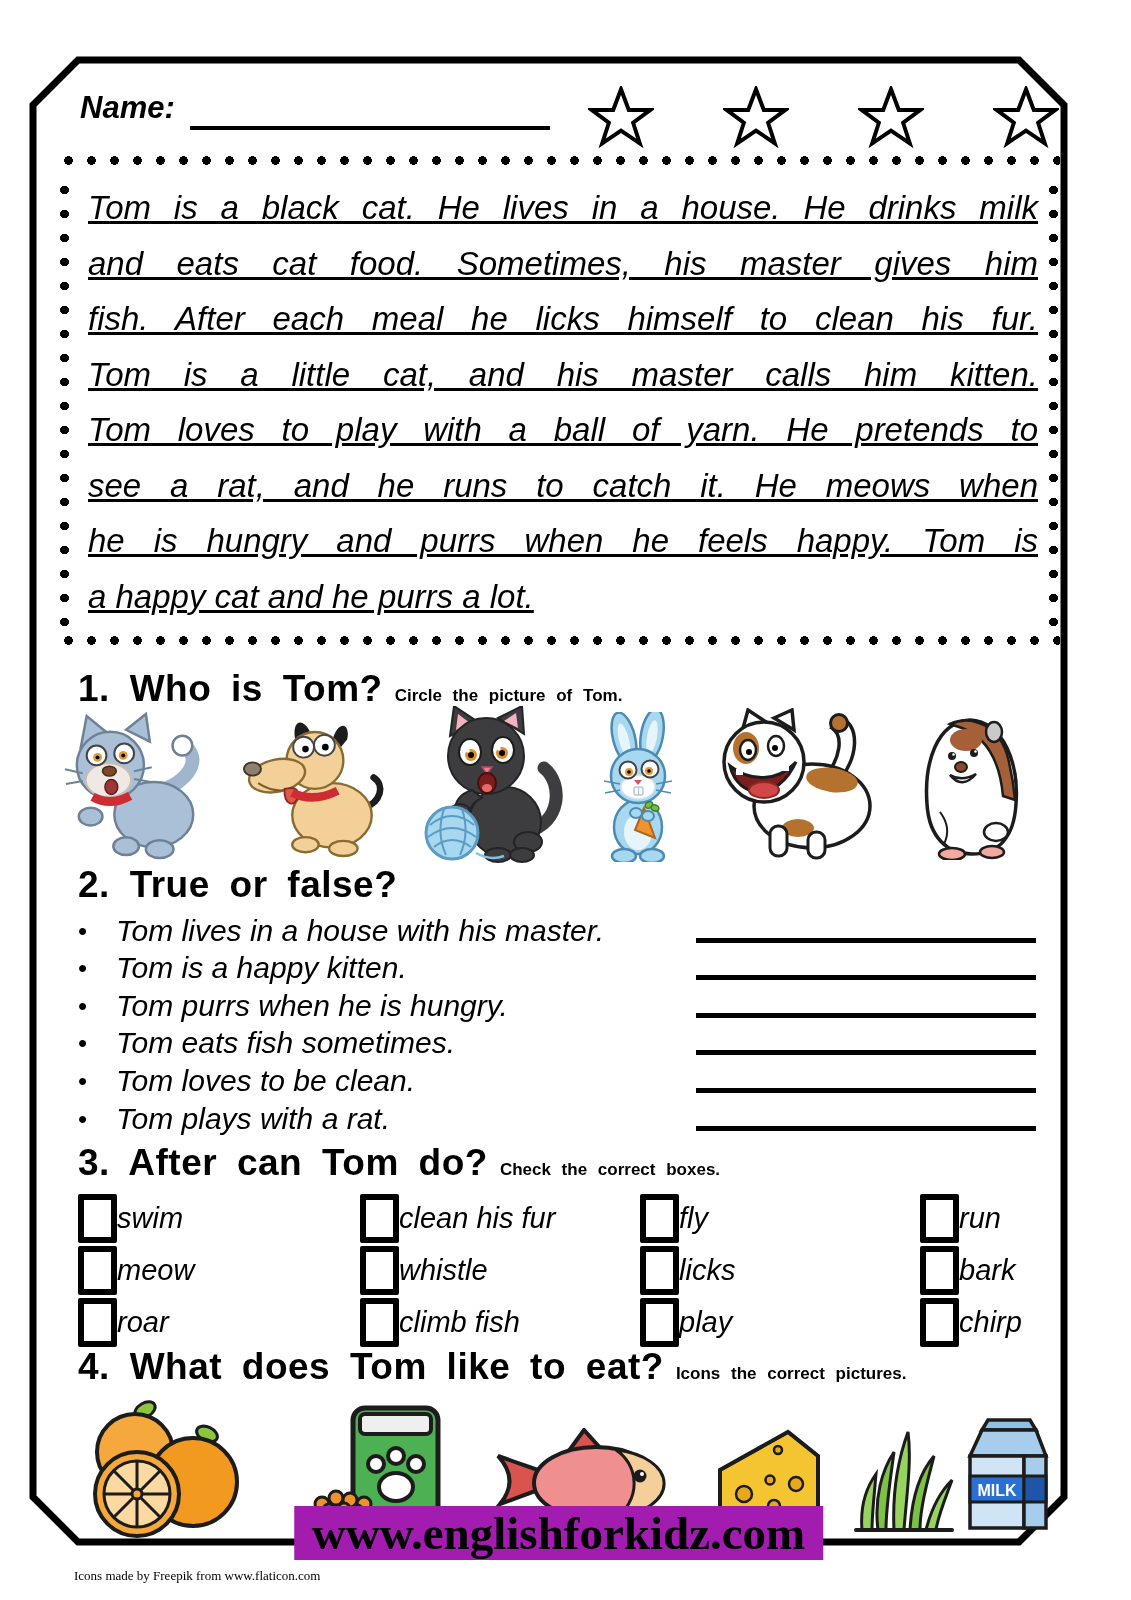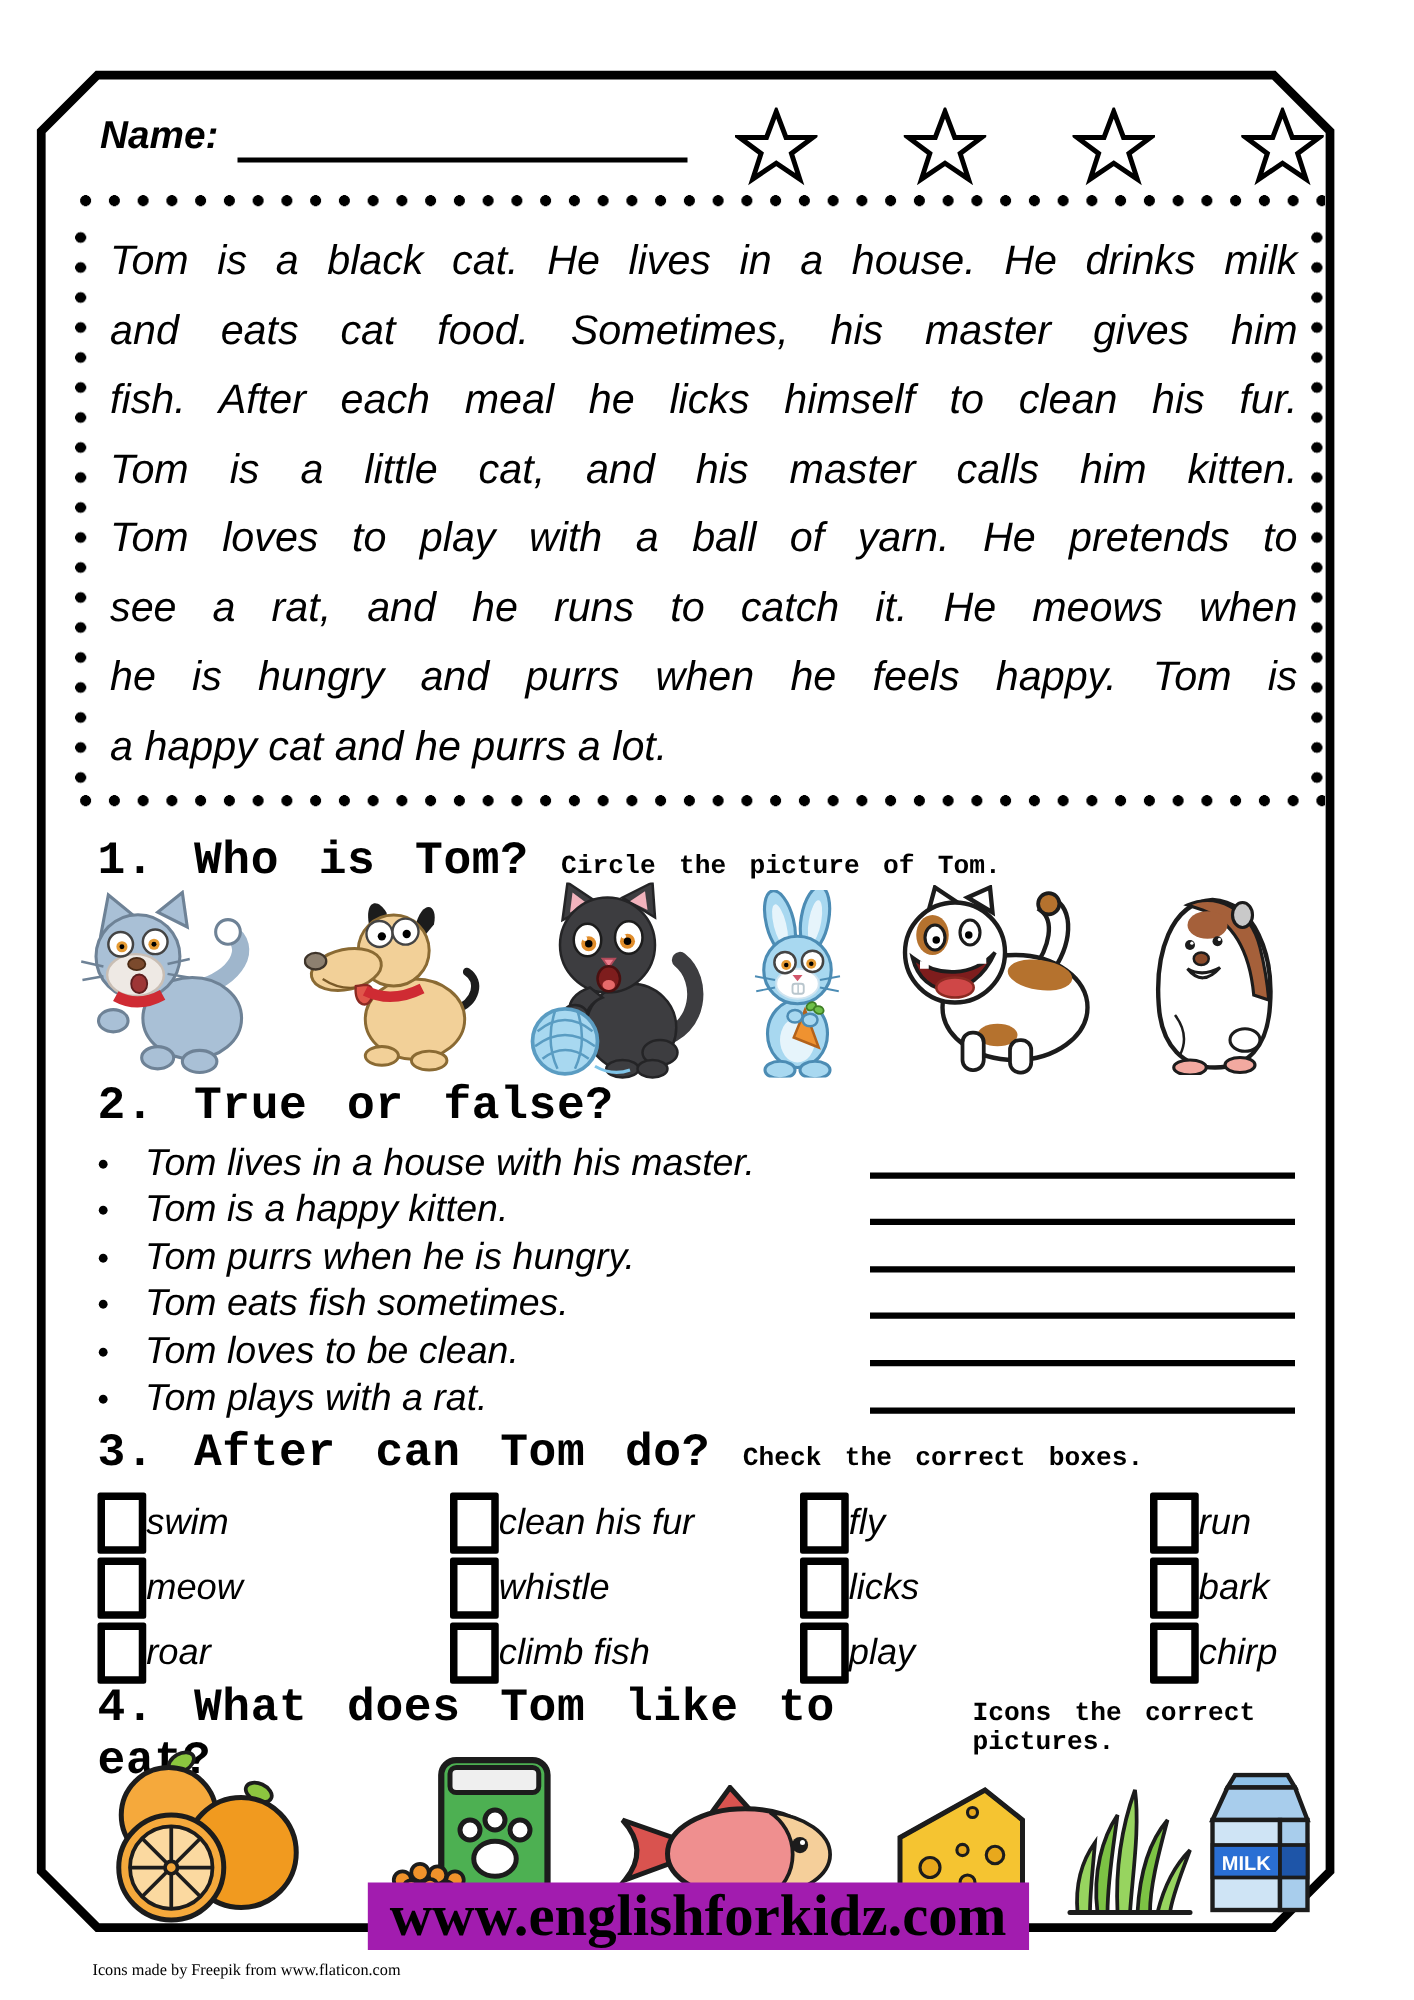--- a/index.html
+++ b/index.html
@@ -11,27 +11,27 @@
   
   .name-label{left:80px;top:90px;font-size:31px;font-weight:bold;font-style:italic;}
   .name-line{left:190px;top:126px;width:360px;height:0;border-top:4px solid #000;}
   .stars{left:588px;top:86px;display:flex;gap:69px;}
   .star{width:66px;height:66px;}
   
   .dots-h{height:9px;background-image:radial-gradient(circle closest-side,#000 94%,transparent 100%);
           background-size:23px 9px;background-repeat:repeat-x;}
   .dots-v{width:9px;background-image:radial-gradient(circle closest-side,#000 94%,transparent 100%);
           background-size:9px 24px;background-repeat:repeat-y;}
-  .passage{left:88px;top:180px;width:950px;font-style:italic;font-size:33px;line-height:55.5px;}
+  .passage{left:88px;top:180px;width:950px;font-style:italic;font-size:33px;line-height:55.5px;text-decoration:underline;}
   .passage-line{text-align:justify;text-align-last:justify;white-space:normal;}
   .passage-line:last-child{text-align-last:left;}
   
-  .qhead{display:flex;align-items:baseline;gap:26px;font-family:Liberation Mono, monospace;}
+  .qhead{display:flex;align-items:baseline;gap:12px;}
   .qbig{font-size:37px;font-weight:800;word-spacing:9px;letter-spacing:.5px;}
-  .qsmall{font-size:21px;font-weight:800;word-spacing:6px;}
+  .qsmall{font-size:17px;font-weight:800;word-spacing:6px;}
   .q1h{left:78px;top:668px;}
   .q2h{left:78px;top:864px;}
   .q3h{left:78px;top:1142px;}
   .q4h{left:78px;top:1346px;}
   
   .tf-list{left:78px;top:910px;width:958px;}
   .tf-row{display:flex;align-items:flex-end;height:37.6px;}
   .tf-bullet{font-size:26px;width:38px;flex:none;line-height:34px;}
   .tf-text{font-style:italic;font-size:30px;line-height:34px;flex:1;}
   .answer-line{flex:none;width:340px;height:0;border-bottom:5px solid #000;margin-bottom:5px;}

